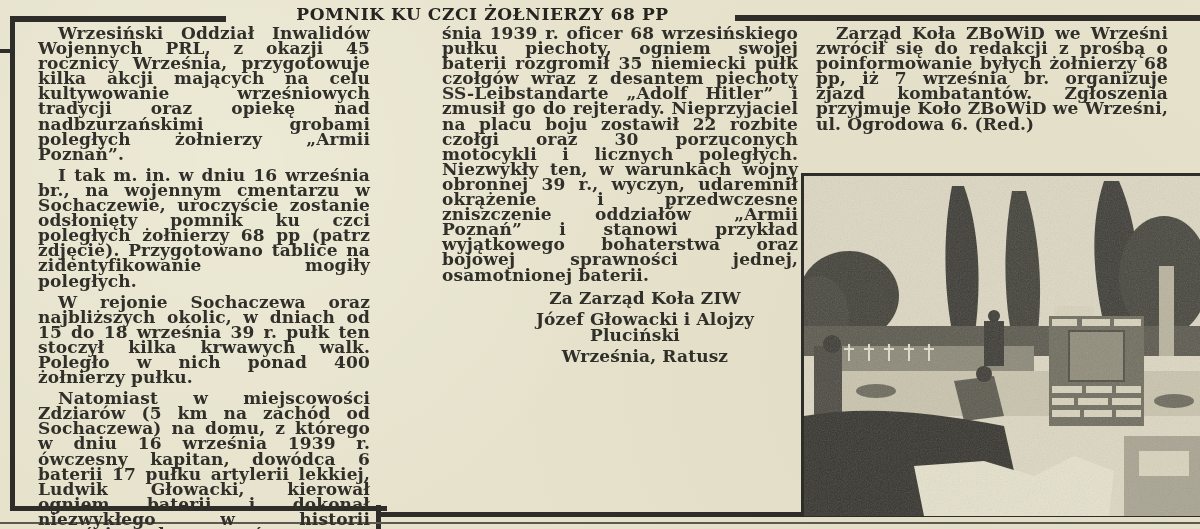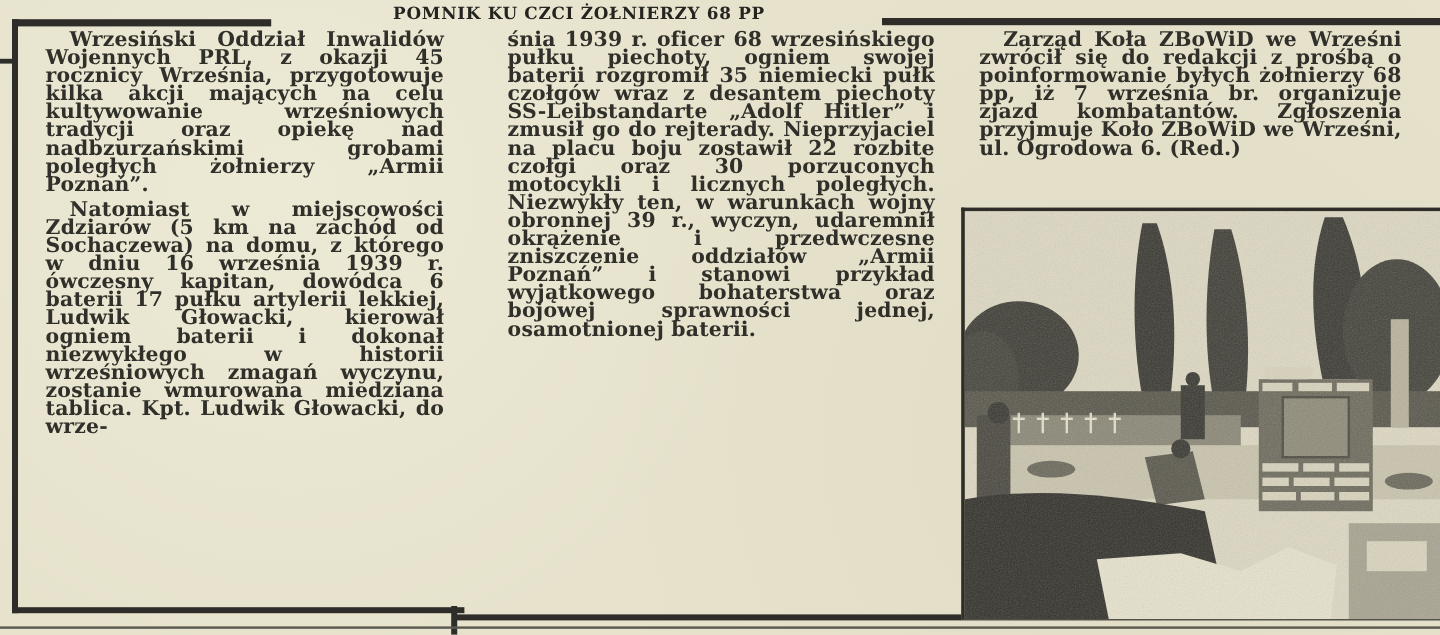--- a/index.html
+++ b/index.html
@@ -22,21 +22,21 @@
     background: #2e2d29;
   }
   .rule-right {
     position: absolute; left: 735px; top: 15px; width: 465px; height: 6px;
     background: #2e2d29;
   }
   .title {
     position: absolute; left: 230px; top: 4px; width: 505px;
     text-align: center;
     font-family: "DejaVu Serif", serif;
-    font-weight: bold; font-size: 14px; letter-spacing: 0.6px;
+    font-weight: bold; font-size: 17px; letter-spacing: 0.6px;
     color: #252420;
   }
   
   .box-left {
     position: absolute; left: 10px; top: 16px; width: 372px; height: 490px;
     border-left: 5px solid #2e2d29;
     border-bottom: 5px solid #2e2d29;
   }
   .tick-left {
     position: absolute; left: 0; top: 49px; width: 12px; height: 4px; background:#2e2d29;
@@ -55,21 +55,21 @@
     position: absolute;
     font-size: 17px; line-height: 15.1px;
     font-weight: bold;
     text-align: justify;
     letter-spacing: 0.15px;
     color: #302f29;
   }
   .col p { margin: 0 0 6px 0; text-indent: 20px; }
   .col p.noindent { text-indent: 0; }
   .col1 { left: 38px; top: 26px; width: 332px; }
-  .col2 { left: 423px; top: 26px; width: 356px; }
+  .col2 { left: 442px; top: 26px; width: 356px; }
   .col3 { left: 816px; top: 26px; width: 352px; }
   .sig { text-align: center; margin: 0; line-height: 15.5px; }
   .sig-block { margin-top: 8px; padding-left: 30px; }
   .strong { font-weight: 700; }
   
   .photo {
     position: absolute; left: 801px; top: 173px; width: 399px; height: 340px;
     border-top: 3px solid #2e2d29; border-left: 3px solid #2e2d29;
     overflow: hidden;
     background: #d9d4bd;
@@ -86,25 +86,32 @@
 <div class="title">POMNIK KU CZCI ŻOŁNIERZY 68 PP</div>
 
 <div class="box-left"></div>
 <div class="tick-left"></div>
 <div class="bottom-rule"></div>
 <div class="vert-tick"></div>
 <div class="bottom-rule2"></div>
 
 <div class="col col1">
   <p>Wrzesiński Oddział Inwalidów Wojennych PRL, z okazji 45 rocznicy Września, przygotowuje kilka akcji mających na celu kultywowanie wrześniowych tradycji oraz opiekę nad nadbzurzańskimi grobami poległych żołnierzy „Armii Poznań”.</p>
+  <p>I tak m. in. w dniu 16 września br., na wojennym cmentarzu w Sochaczewie, uroczyście zostanie odsłonięty pomnik ku czci poległych żołnierzy 68 pp (patrz zdjęcie). Przygotowano tablice na zidentyfikowanie mogiły poległych.</p>
+  <p>W rejonie Sochaczewa oraz najbliższych okolic, w dniach od 15 do 18 września 39 r. pułk ten stoczył kilka krwawych walk. Poległo w nich ponad 400 żołnierzy pułku.</p>
   <p>Natomiast w miejscowości Zdziarów (5 km na zachód od Sochaczewa) na domu, z którego w dniu 16 września 1939 r. ówczesny kapitan, dowódca 6 baterii 17 pułku artylerii lekkiej, Ludwik Głowacki, kierował ogniem baterii i dokonał niezwykłego w historii wrześniowych zmagań wyczynu, zostanie wmurowana miedziana tablica. Kpt. Ludwik Głowacki, do wrze-</p>
 </div>
 
 <div class="col col2">
   <p class="noindent">śnia 1939 r. oficer 68 wrzesińskiego pułku piechoty, ogniem swojej baterii rozgromił 35 niemiecki pułk czołgów wraz z desantem piechoty SS-Leibstandarte „Adolf Hitler” i zmusił go do rejterady. Nieprzyjaciel na placu boju zostawił 22 rozbite czołgi oraz 30 porzuconych motocykli i licznych poległych. Niezwykły ten, w warunkach wojny obronnej 39 r., wyczyn, udaremnił okrążenie i przedwczesne zniszczenie oddziałów „Armii Poznań” i stanowi przykład wyjątkowego bohaterstwa oraz bojowej sprawności jednej, osamotnionej baterii.</p>
+  <div class="sig-block">
+    <p class="sig">Za Zarząd Koła ZIW</p>
+    <p class="sig">Józef Głowacki i Alojzy Pluciński</p>
+    <p class="sig strong">Września, Ratusz</p>
+  </div>
 </div>
 
 <div class="col col3">
   <p><span>Zarząd Koła ZBoWiD we Wrześni zwrócił się do redakcji z prośbą o poinformowanie byłych żołnierzy 68 pp, iż 7 września br. organizuje zjazd kombatantów. Zgłoszenia przyjmuje Koło ZBoWiD we Wrześni, ul. Ogrodowa 6.</span> <span class="strong">(Red.)</span></p>
 </div>
 
 <div class="photo">
   <svg width="399" height="340" viewBox="0 0 399 340">
     <defs>
       <filter id="grain">

